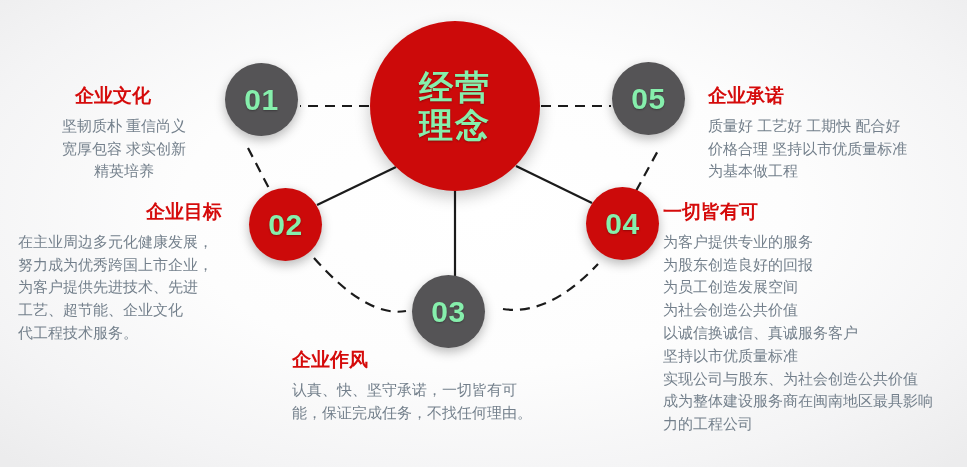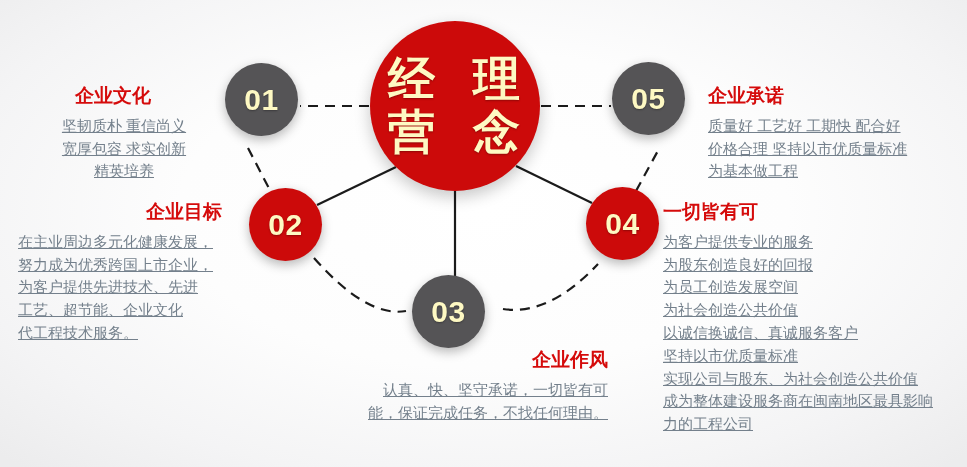--- a/index.html
+++ b/index.html
@@ -30,33 +30,33 @@
   }
 
   
   .node {
     position: absolute;
     border-radius: 50%;
     display: flex;
     align-items: center;
     justify-content: center;
     box-sizing: border-box;
-    color: #fef9c3;
+    color: #86efac;
     font-weight: bold;
     letter-spacing: 0.5px;
     text-shadow: 0 1px 2px rgba(0,0,0,0.30);
   }
   .node.center {
     background: #cc0a0a;
     box-shadow: 0 6px 16px rgba(0,0,0,0.22);
-    font-size: 47px;
+    font-size: 34px;
     line-height: 1.12;
     text-align: center;
     letter-spacing: 2px;
-    flex-direction: row;
+    flex-direction: column;
   }
   .node.num {
     font-size: 30px;
     box-shadow: 0 4px 11px rgba(0,0,0,0.28);
   }
   .node.gray { background: #555456; }
   .node.red  { background: #cc0a0a; }
 
   
   .block {
@@ -70,25 +70,25 @@
     line-height: 1.25;
     margin: 0 0 7px 0;
     white-space: nowrap;
   }
   .block .body {
     color: #74808c;
     font-size: 15px;
     line-height: 1.52;
     margin: 0;
   }
-  .block .body .ln { display: block; white-space: nowrap; text-decoration: underline; }
+  .block .body .ln { display: block; white-space: nowrap; }
 
   .align-right { text-align: right; }
   .align-left  { text-align: left; }
-  .align-center{ text-align: right; }
+  .align-center{ text-align: left; }
 
   .t-culture    { left: 18px;  top: 84px;  width: 212px; text-align: center; }
   .t-goal       { left: 18px;  top: 200px; width: 222px; }
   .t-commit     { left: 708px; top: 84px;  width: 250px; }
   .t-vision     { left: 663px; top: 200px; width: 300px; }
   .t-style      { left: 292px; top: 348px; width: 316px; }
 
   .t-culture .heading { padding-right: 22px; }
   .t-goal   .heading  { padding-right: 18px; }
 </style>

